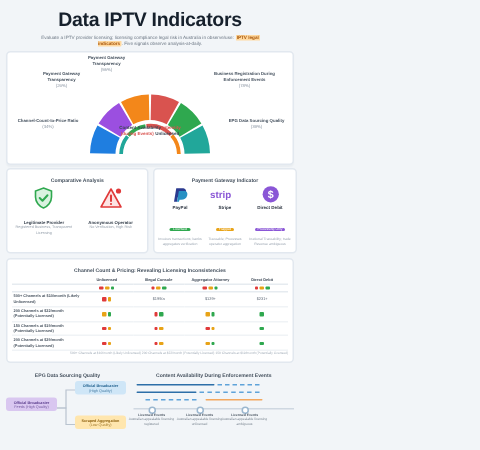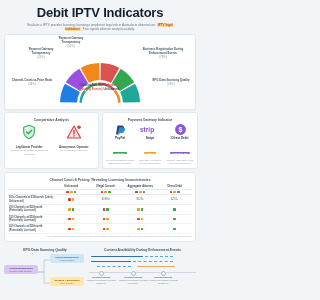--- a/index.html
+++ b/index.html
@@ -81,21 +81,21 @@
   .tick{position:absolute;width:3px;height:3px;border-radius:50%;background:#fff;border:1px solid #9bb7cf;}
   .tlabel{position:absolute;font-size:2.2px;line-height:1.3;text-align:center;color:#7d8893;width:36px;}
   .tlabel b{color:#4f5a66;display:block;font-size:2.3px;}
 </style>
 </head>
 <body>
 
 <div class="page">
 
   <div class="header">
-    <div class="title">Debit IPTV Indicators</div>
+    <div class="title">Data IPTV Indicators</div>
     <div class="subtitle">
       <span>Evaluate a IPTV provider licensing; licensing compliance legal risk in Australia in</span>
       <span>observe/use: </span><span class="hl">IPTV legal indicators</span><span>. Five signals observe analysis-at-daily.</span>
     </div>
   </div>
 
   <div class="card">
     <div class="radial-wrap">
       <svg class="radial-svg" width="130" height="72" viewBox="0 0 130 72">
         <g id="radial-arcs">

